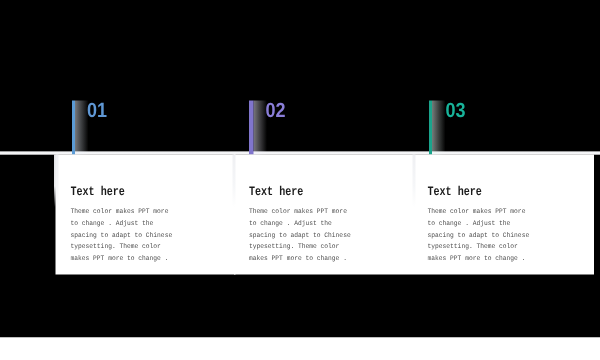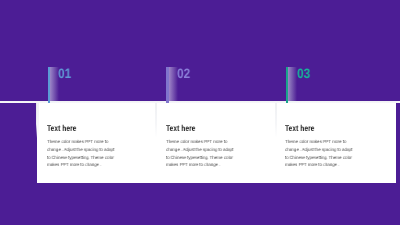--- a/index.html
+++ b/index.html
@@ -3,21 +3,21 @@
 <meta charset="utf-8">
 <style>
   html, body { margin:0; padding:0; }
   body {
     width:400px; height:225px;
     background:#ffffff;
     font-family:"Liberation Sans", sans-serif;
     overflow:hidden;
     position:relative;
   }
-  .slide { position:absolute; left:0; top:0; width:400px; height:225px; background:#4c1d95; }
+  .slide { position:absolute; left:0; top:0; width:400px; height:225px; background:#000000; }
   body, .slide { -webkit-font-smoothing:antialiased; text-rendering:geometricPrecision; }
   .card-title, .card-body, .step-number { will-change:transform; }
 
   
   .divider {
     position:absolute; left:0; width:400px; top:100.6px; height:2.6px;
     background:linear-gradient(to bottom,
         rgba(240,241,243,0.55) 0%,
         rgba(243,244,246,1.00) 40%,
         rgba(248,248,250,0.75) 100%);
@@ -30,21 +30,21 @@
 
   .number-row { position:absolute; top:0; left:0; height:42px; width:120px; }
   .accent-bar  { position:absolute; top:5px; left:10.2px; width:2.3px;  height:36px; }
   .accent-glow { position:absolute; top:5px; left:12.6px; width:9px;  height:36px; opacity:0.5; }
   .step-number {
     position:absolute; left:21px; top:4.5px;
     font-size:13.7px; font-weight:bold; letter-spacing:0; line-height:13.7px;
     transform:scaleX(0.875); transform-origin:left center; white-space:nowrap;
   }
 
-  .card { position:absolute; top:41px; left:0; width:120px; height:80px; background:#fff; }
+  .card { position:absolute; top:41px; left:0; width:120px; height:80px; background:#fff;font-family:Liberation Mono, monospace; }
   
   .card::before {
     content:""; position:absolute; left:-1.1px; top:0; width:2.4px; height:35px;
     background:linear-gradient(to bottom,
         rgba(238,239,242,0.95) 0%,
         rgba(245,246,248,0.95) 60%,
         rgba(255,255,255,0) 100%);
   }
   .card-title {
     position:absolute; left:9.6px; top:20.6px;

